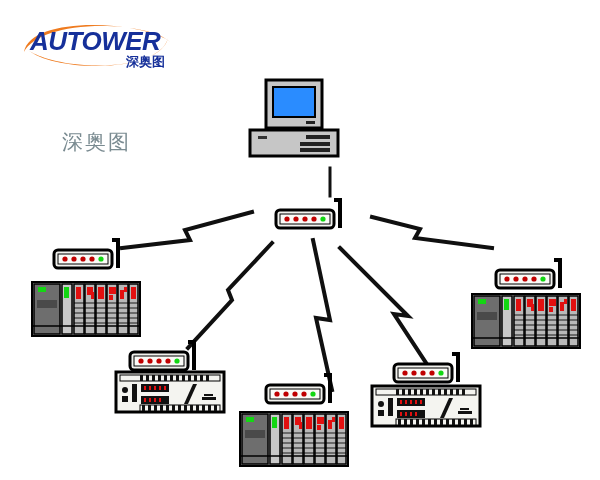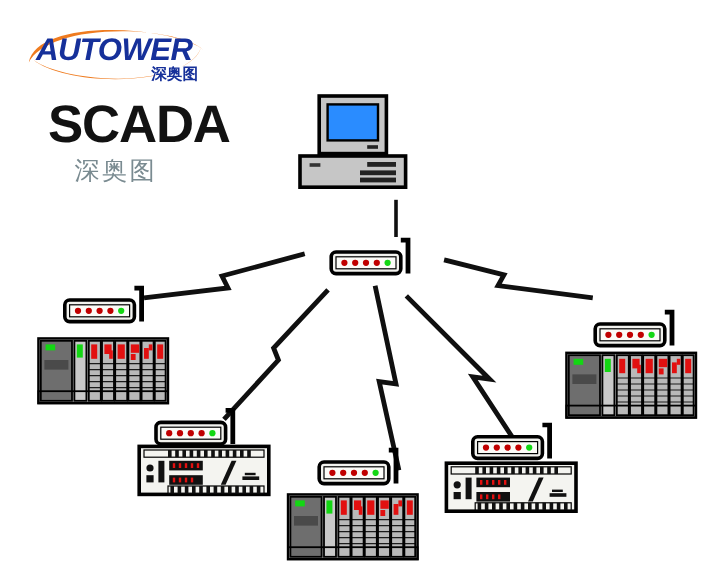--- a/index.html
+++ b/index.html
@@ -40,21 +40,20 @@
       <path d="M150 20 C146 40 108 50 66 47 C38 45 18 38 10 32 C22 42 50 48 78 48 C118 48 146 37 150 20 Z" fill="#ef7b1f"></path>
       <g fill="#16309a" font-family="Liberation Sans, sans-serif" font-weight="bold" font-style="italic" font-size="26" letter-spacing="-0.5">
         <text x="12" y="32">AUTOWER</text>
       </g>
       <g fill="#16309a" font-family="DejaVu Sans, sans-serif" font-weight="bold" font-size="13">
         <text x="108" y="48">深奥图</text>
       </g>
     </svg>
   </div>
 
-  <div class="title">SCADA</div>
   <div class="subtitle">深奥图</div>
 
   <svg id="links" viewBox="0 0 600 480">
     <g stroke="#101010" fill="none" stroke-linecap="square">
 
       <path d="M330 168 L330 196" stroke-width="3"></path>
 
       <path d="M252 212 L185 230 L190 240 L122 248" stroke-width="4"></path>
 
       <path d="M372 217 L420 229 L415 238 L492 248" stroke-width="4"></path>

